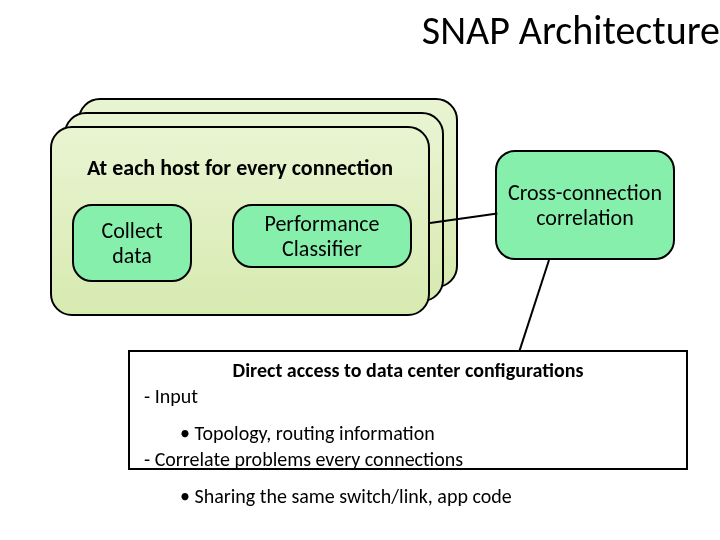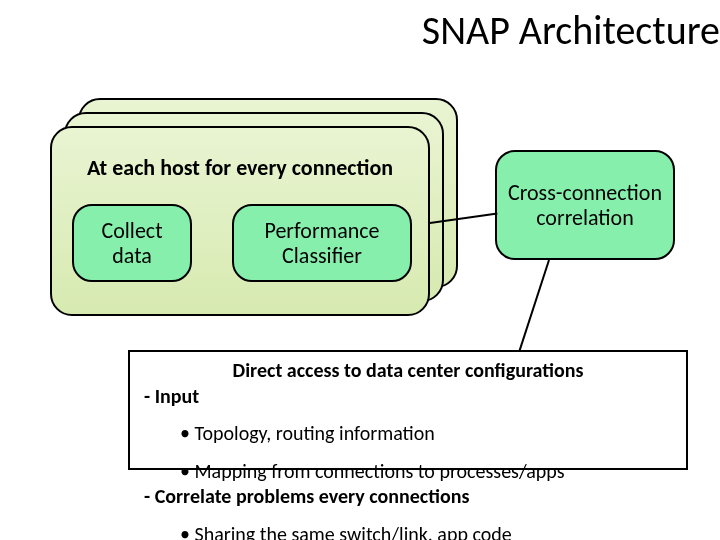--- a/index.html
+++ b/index.html
@@ -53,21 +53,21 @@
     align-items: center;
     justify-content: center;
     text-align: center;
     font-size: 22px;
     font-weight: 400;
     line-height: 1.15;
     box-sizing: border-box;
     padding: 4px 10px;
   }
   .pill.collect { left: 72px;  top: 204px; width: 120px; height: 78px; }
-  .pill.perf    { left: 232px; top: 204px; width: 180px; height: 78px; }
+  .pill.perf    { left: 232px; top: 204px; width: 180px; height: 64px; }
   .pill.cross   { left: 495px; top: 150px; width: 180px; height: 110px; }
 
   
   .line {
     position: absolute;
     background: #000;
   }
   
   .line.h1 { left: 430px; top: 222px; width: 68px; height: 2px; transform: rotate(-8deg); transform-origin: left center; }
   
@@ -80,21 +80,21 @@
     width: 560px;
     height: 120px;
     border: 2px solid #000;
     background: #fff;
     box-sizing: border-box;
     padding: 6px 10px 8px 10px;
     font-size: 20px;
     line-height: 1.28;
   }
   .tb-title { font-weight: 700; text-align: center; }
-  .lvl1 { margin-left: 4px; font-weight: bold; }
+  .lvl1 { margin-left: 4px; }
   .lvl2 { margin-left: 40px; margin-top: 12px; }
   .dash::before  { content: "- "; }
   .bullet::before{ content: "• "; }
 </style>
 </head>
 <body>
 <div class="slide">
 
   <div class="title">SNAP Architecture</div>
 
@@ -114,19 +114,18 @@
   </div>
 
   <div class="line h1"></div>
   <div class="line d1"></div>
 
   <div class="textbox">
     <div class="tb-title">Direct access to data center configurations</div>
     <div id="tb-lines">
         <div class="lvl1 dash">Input</div>
         <div class="lvl2 bullet">Topology, routing information</div>
-        <div class="lvl2 bullet">Mapping from connections to processes/apps</div>
         <div class="lvl1 dash">Correlate problems every connections</div>
         <div class="lvl2 bullet">Sharing the same switch/link, app code</div>
       </div>
   </div>
 
 </div>
 
 </body></html>

